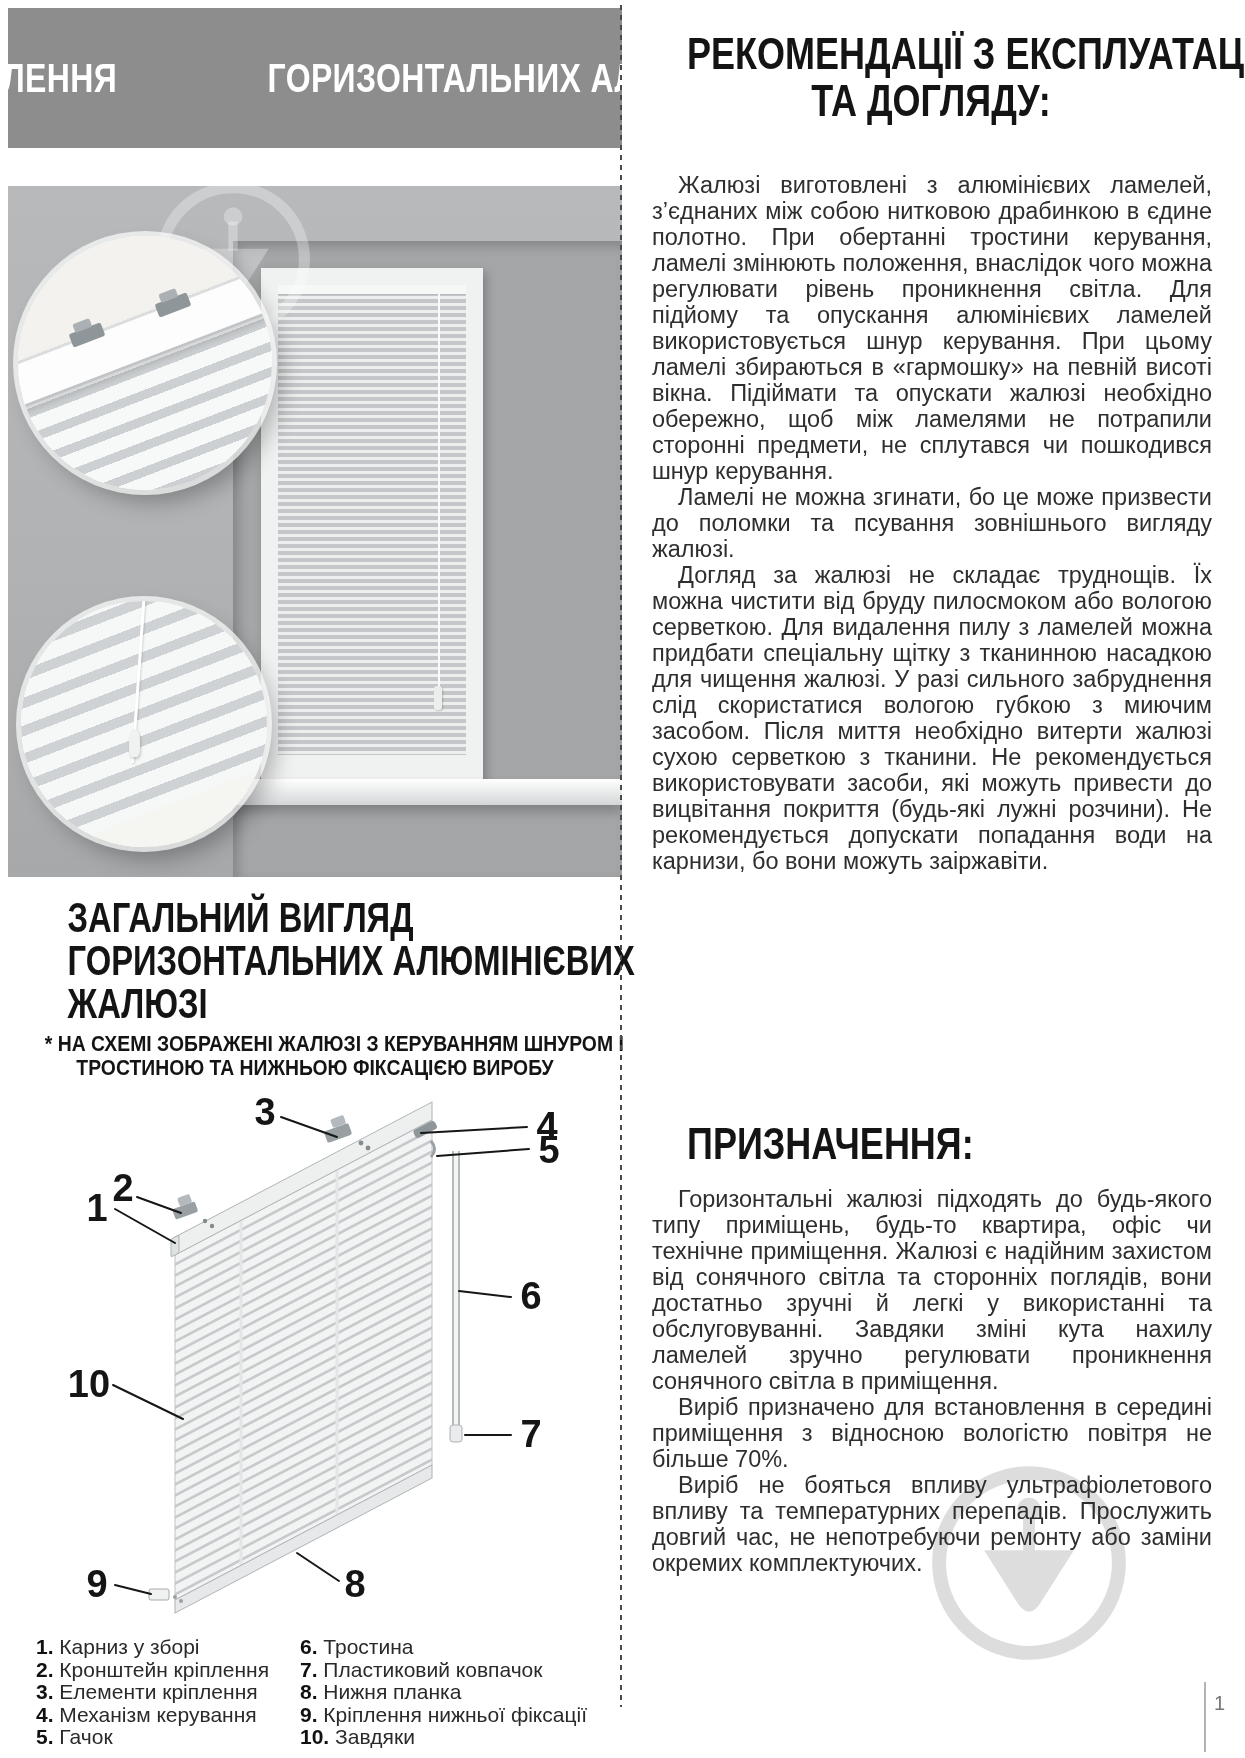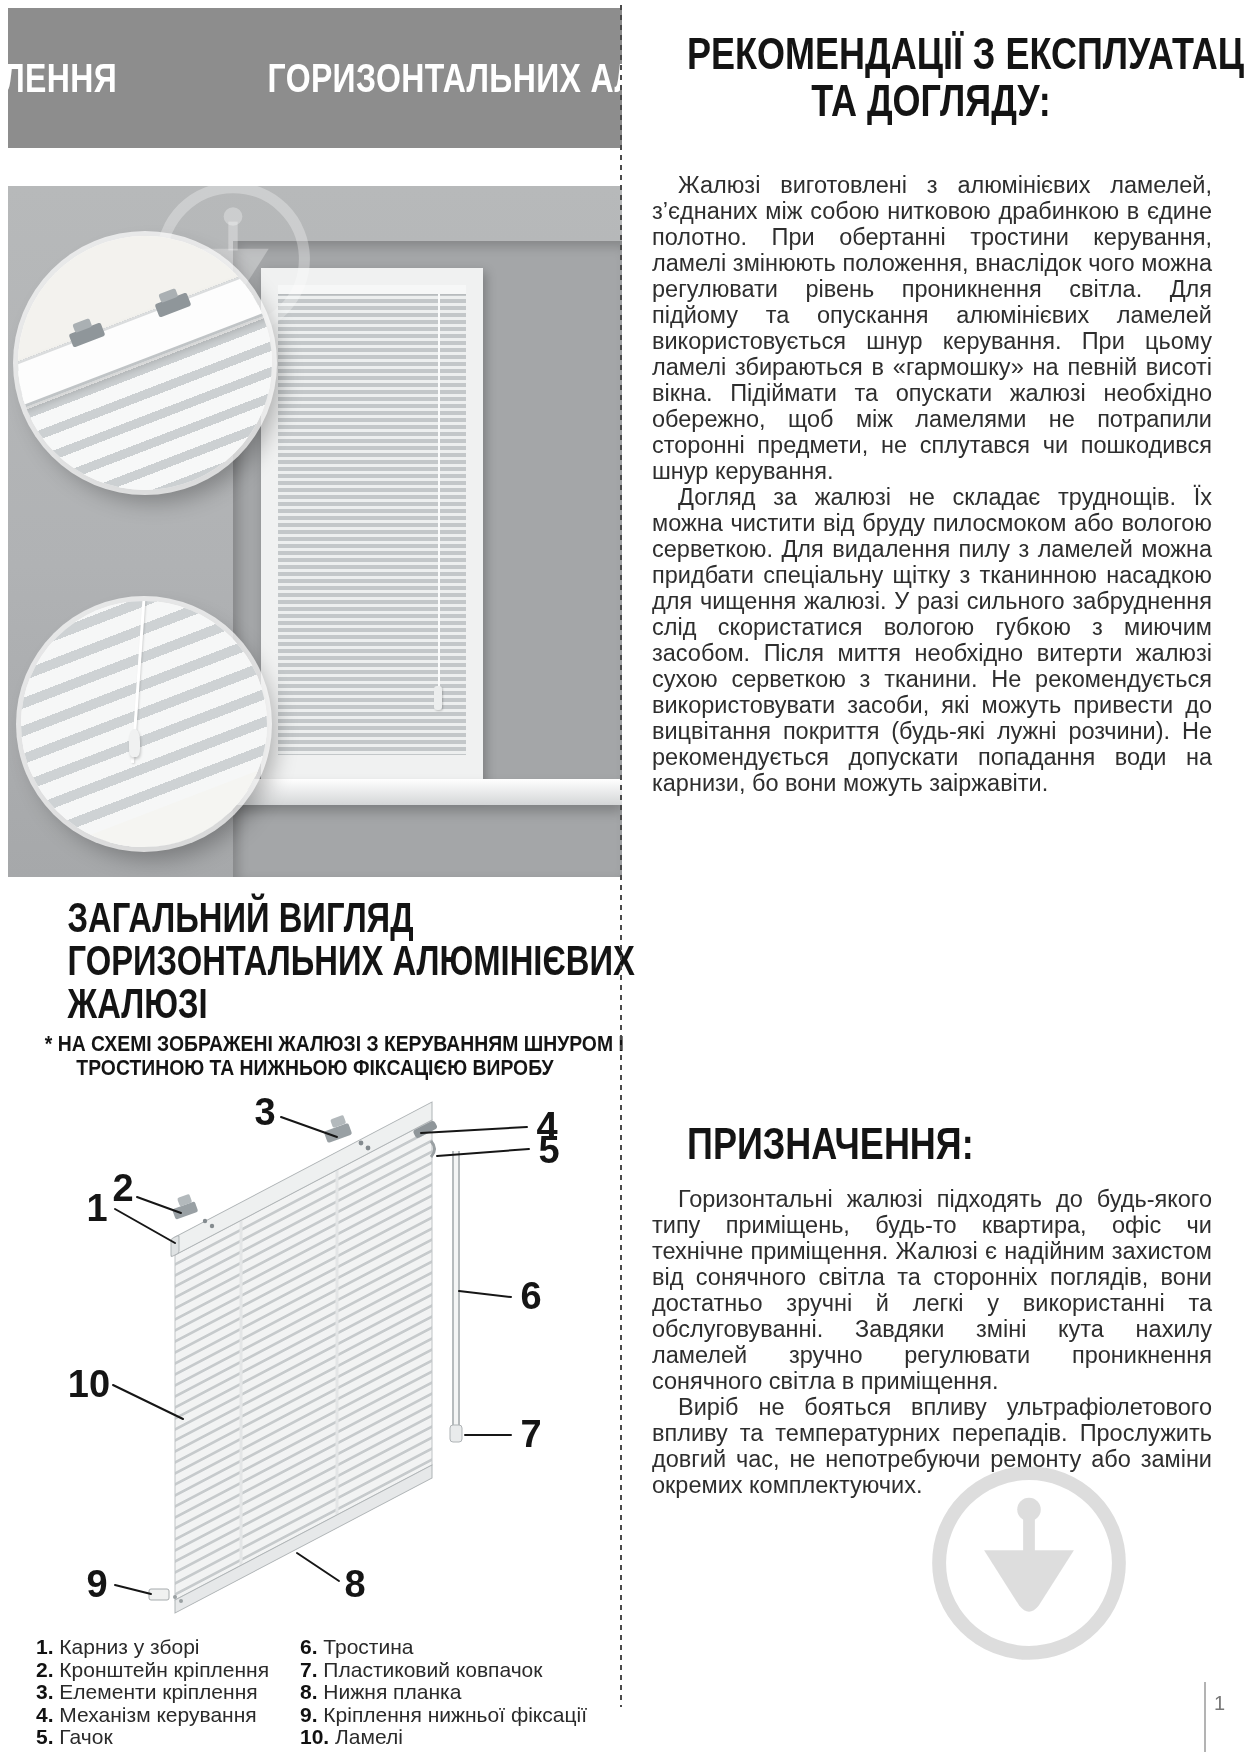--- a/index.html
+++ b/index.html
@@ -202,48 +202,50 @@
     <div class="legend-item"><span class="ln">2.</span> <span>Кронштейн кріплення</span></div>
     <div class="legend-item"><span class="ln">3.</span> <span>Елементи кріплення</span></div>
     <div class="legend-item"><span class="ln">4.</span> <span>Механізм керування</span></div>
     <div class="legend-item"><span class="ln">5.</span> <span>Гачок</span></div>
   </div>
   <div class="legend-col2">
     <div class="legend-item"><span class="ln">6.</span> <span>Тростина</span></div>
     <div class="legend-item"><span class="ln">7.</span> <span>Пластиковий ковпачок</span></div>
     <div class="legend-item"><span class="ln">8.</span> <span>Нижня планка</span></div>
     <div class="legend-item"><span class="ln">9.</span> <span>Кріплення нижньої фіксації</span></div>
-    <div class="legend-item"><span class="ln">10.</span> <span>Ламелі</span></div>
+    <div class="legend-item"><span class="ln">10.</span> <span>Завдяки</span></div>
   </div>
 </div>
 
 <div class="abs divider"></div>
 
 <div class="abs rec-heading">
   <div class="rline">РЕКОМЕНДАЦІЇ З ЕКСПЛУАТАЦІЇ</div>
   <div class="rline">ТА ДОГЛЯДУ:</div>
 </div>
 
 <div class="abs body-block rec-body">
   <p>Жалюзі виготовлені з алюмінієвих ламелей, з’єднаних між собою нитковою драбинкою в єдине полотно. При обертанні тростини керування, ламелі змінюють положення, внаслідок чого можна регулювати рівень проникнення світла. Для підйому та опускання алюмінієвих ламелей використовується шнур керування. При цьому ламелі збираються в «гармошку» на певній висоті вікна. Підіймати та опускати жалюзі необхідно обережно, щоб між ламелями не потрапили сторонні предмети, не сплутався чи пошкодився шнур керування.</p>
+  <p>Ламелі не можна згинати, бо це може призвести до поломки та псування зовнішнього вигляду жалюзі.</p>
   <p>Догляд за жалюзі не складає труднощів. Їх можна чистити від бруду пилосмоком або вологою серветкою. Для видалення пилу з ламелей можна придбати спеціальну щітку з тканинною насадкою для чищення жалюзі. У разі сильного забруднення слід скористатися вологою губкою з миючим засобом. Після миття необхідно витерти жалюзі сухою серветкою з тканини. Не рекомендується використовувати засоби, які можуть привести до вицвітання покриття (будь-які лужні розчини). Не рекомендується допускати попадання води на карнизи, бо вони можуть заіржавіти.</p>
 </div>
 
 <div class="abs purpose-heading">
   <div class="rline">ПРИЗНАЧЕННЯ:</div>
 </div>
 
 <svg class="abs wm-right" viewBox="-100 -100 200 200">
   <g fill="#d2d2d2" opacity="0.75">
     <circle cx="0" cy="0" r="84" fill="none" stroke="#d2d2d2" stroke-width="13"></circle>
     <circle cx="0" cy="-50" r="11"></circle>
     <rect x="-5.5" y="-44" width="11" height="34"></rect>
     <path d="M-42,-12 L42,-12 L9,40 Q0,51 -9,40 Z"></path>
   </g>
 </svg>
 
 <div class="abs body-block purpose-body">
   <p>Горизонтальні жалюзі підходять до будь-якого типу приміщень, будь-то квартира, офіс чи технічне приміщення. Жалюзі є надійним захистом від сонячного світла та сторонніх поглядів, вони достатньо зручні й легкі у використанні та обслуговуванні. Завдяки зміні кута нахилу ламелей зручно регулювати проникнення сонячного світла в приміщення.</p>
+  <p>Виріб призначено для встановлення в середині приміщення з відносною вологістю повітря не більше 70%.</p>
   <p>Виріб не бояться впливу ультрафіолетового впливу та температурних перепадів. Прослужить довгий час, не непотребуючи ремонту або заміни окремих комплектуючих.</p>
 </div>
 
 <div class="abs pagenum-line"></div>
 <div class="abs pagenum">1</div>
 
 </body></html>

